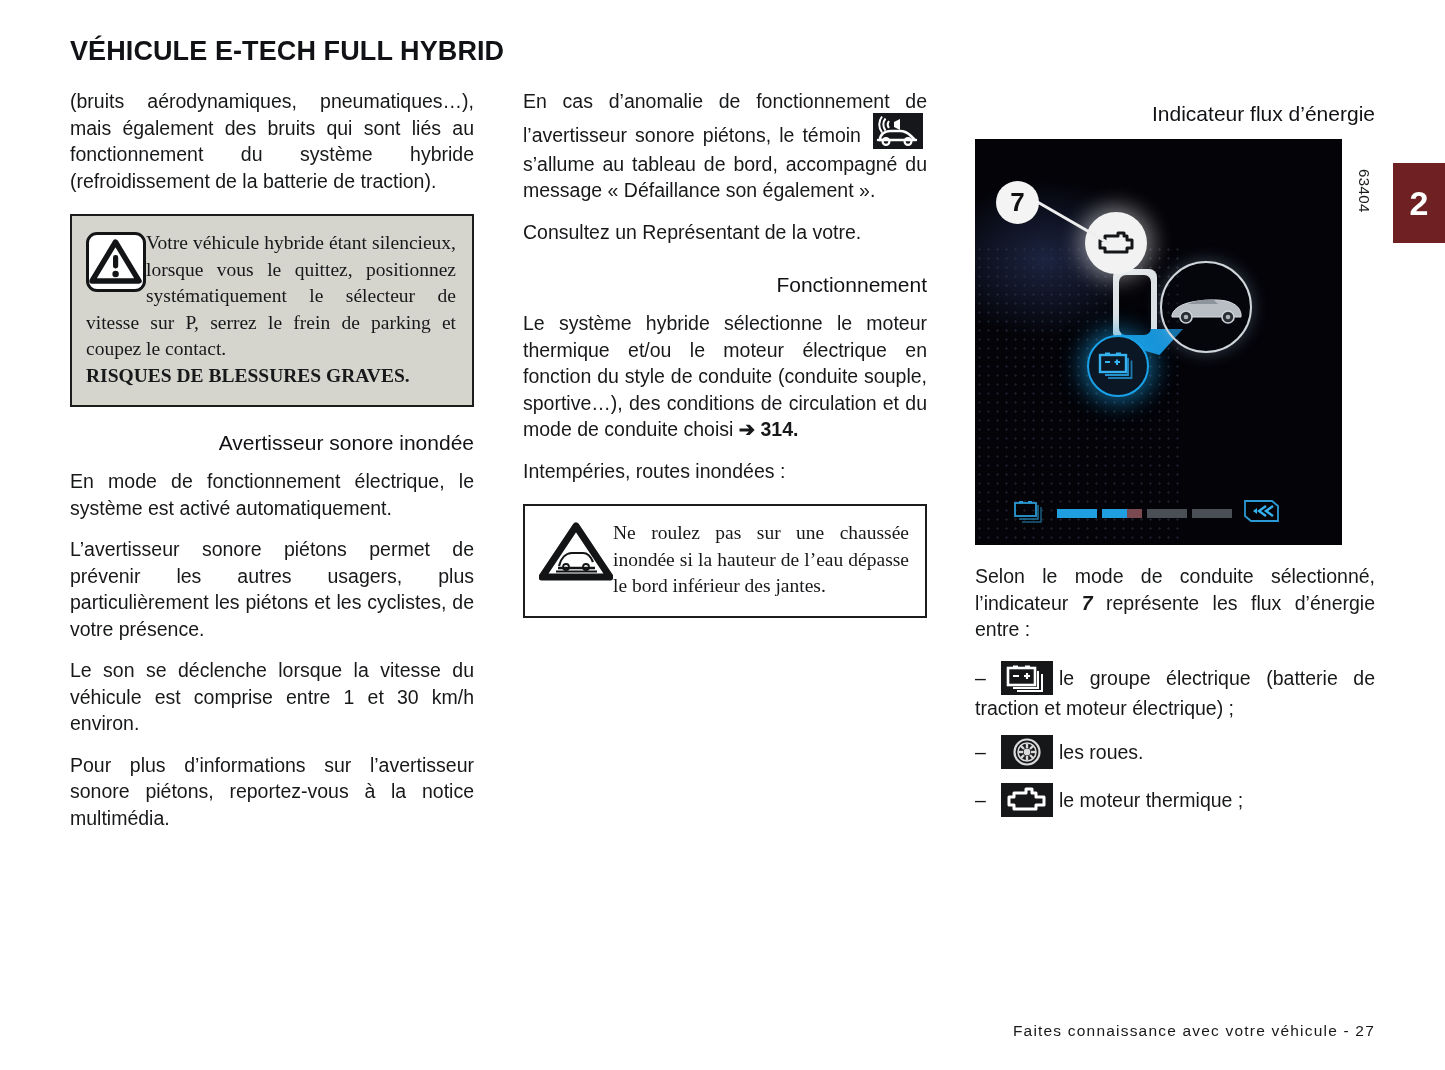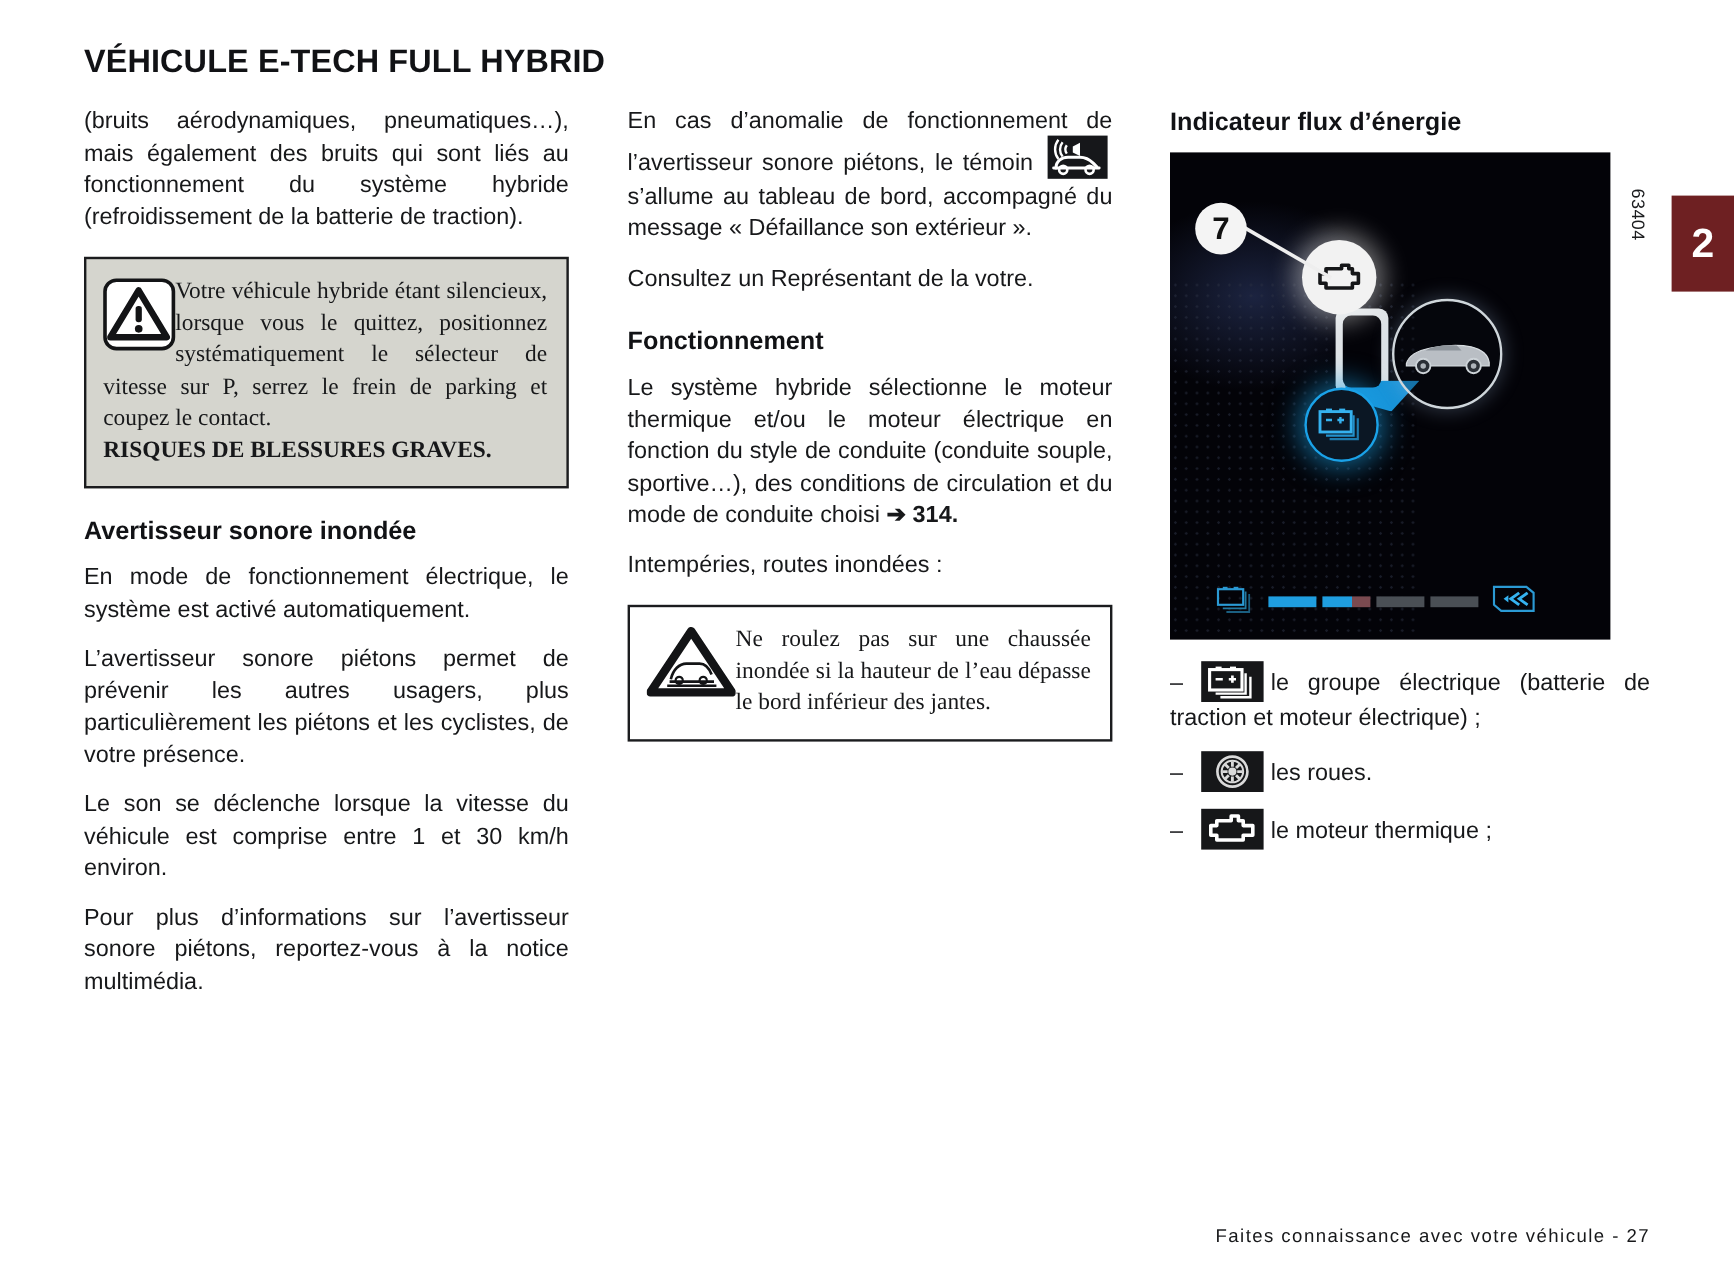--- a/index.html
+++ b/index.html
@@ -48,25 +48,26 @@
     margin: 0 0 15px 0;
     font-size: 19.5px;
     line-height: 26.5px;
     text-align: justify;
     text-justify: inter-word;
     hyphens: manual;
   }
   p.para.last { margin-bottom: 16px; }
 
   h2.sub {
-    margin: 0 0 12px 0;
+    margin: 12px 0 12px 0;
     font-size: 21px;
-    font-weight: bold;
+    font-weight: normal;
     line-height: 27px;
     color: #111215;
+    text-align: right;
   }
   h2.sub.spaced { margin-top: 26px; }
 
   .bold { font-weight: bold; }
   .italic-bold { font-weight: bold; font-style: italic; }
 
   
   .warn-box {
     border: 2px solid #1b1c1e;
     padding: 14px 16px 16px 14px;
@@ -369,21 +370,21 @@
           <path d="M5 27 L43 27" stroke="#ffffff" stroke-width="2.4" stroke-linecap="round"></path>
           <circle cx="13" cy="28.5" r="3.4" fill="none" stroke="#ffffff" stroke-width="2.2"></circle>
           <circle cx="35" cy="28.5" r="3.4" fill="none" stroke="#ffffff" stroke-width="2.2"></circle>
 
           <path d="M27 6 L27 17 L21 14 L21 9 Z" fill="#ffffff"></path>
           <path d="M16 8 A6 6 0 0 0 16 15" fill="none" stroke="#ffffff" stroke-width="2"></path>
           <path d="M12.5 5.5 A9.5 9.5 0 0 0 12.5 17.5" fill="none" stroke="#ffffff" stroke-width="2"></path>
           <path d="M9 3.5 A13 13 0 0 0 9 19.5" fill="none" stroke="#ffffff" stroke-width="2"></path>
         </svg>
       </span>
-      <span>s’allume au tableau de bord, accompagné du message « Défaillance son extérieur ».</span>
+      <span>s’allume au tableau de bord, accompagné du message « Défaillance son également ».</span>
     </p>
 
     <p class="para">Consultez un Représentant de la votre.</p>
 
     <h2 class="sub spaced">Fonctionnement</h2>
 
     <p class="para">
       <span>Le système hybride sélectionne le moteur thermique et/ou le moteur électrique en fonction du style de conduite (conduite souple, sportive…), des conditions de circulation et du mode de conduite choisi</span>
       <span class="bold">➔</span>
       <span class="bold">314.</span>
@@ -475,20 +476,25 @@
               <path d="M24 9 L17 14 L24 19" fill="none" stroke="#35b2ef" stroke-width="2.4"></path>
               <path d="M31 9 L24 14 L31 19" fill="none" stroke="#35b2ef" stroke-width="2.4"></path>
               <path d="M15 11 L11 14 L15 17 Z" fill="#35b2ef"></path>
             </svg>
           </span>
         </div>
       </div>
       <div class="fig-number">63404</div>
     </div>
 
+    <p class="para">
+      <span>Selon le mode de conduite sélectionné, l’indicateur</span>
+      <span class="italic-bold">7</span>
+      <span>représente les flux d’énergie entre :</span>
+    </p>
 
     <div class="bullets">
 
       <div class="bullet-item">
         <span class="dash">–</span><span class="icon-box">
           <svg width="52" height="34" viewBox="0 0 52 34" aria-hidden="true">
             <rect x="7" y="7" width="27" height="17" fill="none" stroke="#ffffff" stroke-width="2.6"></rect>
             <rect x="12" y="4.5" width="5" height="2.8" fill="#ffffff"></rect>
             <rect x="24" y="4.5" width="5" height="2.8" fill="#ffffff"></rect>
             <path d="M12 15 L18 15 M26 12 L26 18 M23 15 L29 15" stroke="#ffffff" stroke-width="2.2"></path>

